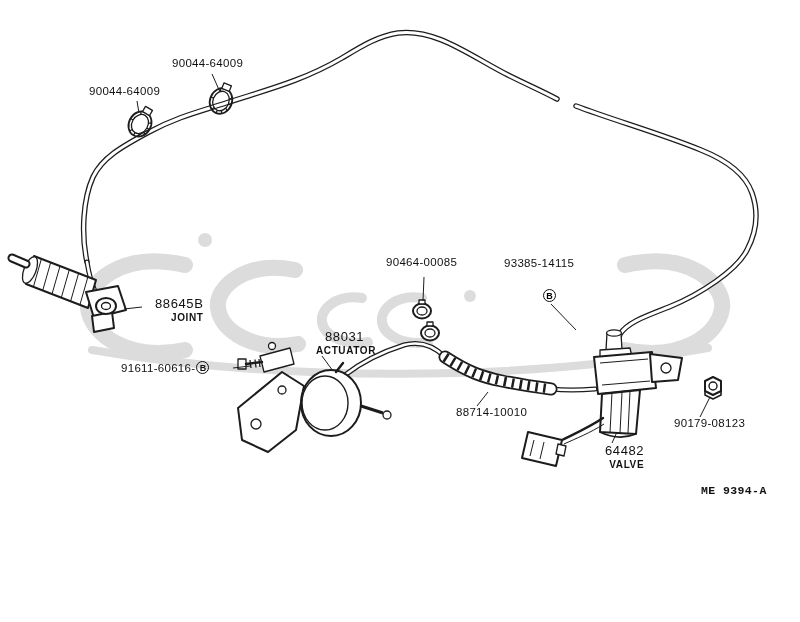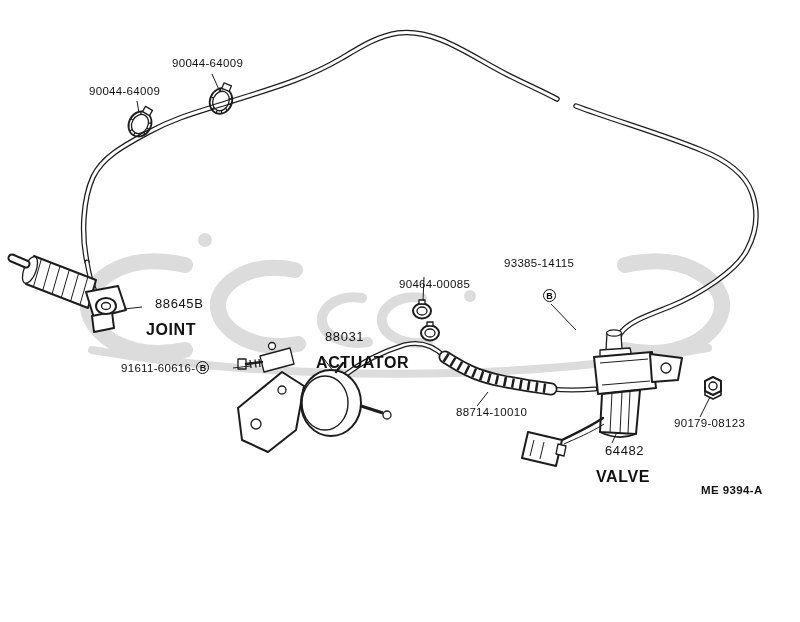--- a/index.html
+++ b/index.html
@@ -4,27 +4,27 @@
 <style>
   * { margin:0; padding:0; box-sizing:border-box; }
   html,body { background:#ffffff; }
   body { font-family:"Liberation Sans", sans-serif; }
   .stage { position:relative; width:792px; height:622px; background:#ffffff; overflow:hidden; }
   .art { position:absolute; left:0; top:0; }
 
   
   .lbl { position:absolute; color:#111111; font-size:11.5px; letter-spacing:.3px; white-space:nowrap; }
   .lbl .num-bold { font-weight:normal; font-size:13px; letter-spacing:.6px; display:block;margin-left:12px; }
-  .lbl .sub-bold { font-weight:bold; font-size:16px; letter-spacing:.6px; display:block; margin-left:3px; margin-top:10px; }
+  .lbl .sub-bold { font-weight:bold; font-size:10px; letter-spacing:.6px; display:block; margin-left:3px; margin-top:1px;text-align:right; }
   .row { display:flex; align-items:center; gap:1px; }
   .flag { display:inline-flex; align-items:center; justify-content:center;
           width:13px; height:13px; border:1.3px solid #111; border-radius:50%;
           font-size:9px; font-weight:bold; letter-spacing:0; }
   .flag-abs { position:absolute; }
-  .code { font-weight:bold; font-size:11.5px; letter-spacing:.4px; }
+  .code { font-weight:bold; font-size:11.5px; letter-spacing:.4px;font-family:Liberation Mono, monospace; }
 
   
   .tube-o { fill:none; stroke:#1c1c1c; stroke-width:5.5; stroke-linecap:round; }
   .tube-i { fill:none; stroke:#ffffff; stroke-width:3;   stroke-linecap:round; }
   .thin-o { fill:none; stroke:#1c1c1c; stroke-width:5;   stroke-linecap:round; }
   .thin-i { fill:none; stroke:#ffffff; stroke-width:2.6; stroke-linecap:round; }
   .cor-o  { fill:none; stroke:#1c1c1c; stroke-width:13;  stroke-linecap:round; }
   .cor-i  { fill:none; stroke:#ffffff; stroke-width:9.5; stroke-linecap:round; }
   .cor-r  { fill:none; stroke:#1c1c1c; stroke-width:9.5; stroke-dasharray:2.5 5.5; }
   .part   { fill:#ffffff; stroke:#1c1c1c; stroke-width:2; stroke-linejoin:round; }
@@ -189,21 +189,21 @@
   <div class="lbl row" style="left:121px; top:361px;">
     <span>91611-60616-</span>
     <span class="flag">B</span>
   </div>
 
   <div class="lbl" style="left:313px; top:329px;">
     <span class="num-bold">88031</span>
     <span class="sub-bold">ACTUATOR</span>
   </div>
 
-  <div class="lbl" style="left:386px; top:278px;margin-left:13px;">90464-00085</div>
+  <div class="lbl" style="left:386px; top:256px;">90464-00085</div>
 
   <div class="lbl" style="left:504px; top:257px;">93385-14115</div>
   <span class="flag flag-abs" style="left:543px; top:289px;">B</span>
 
   <div class="lbl" style="left:424px; top:406px;padding-left:32px;">88714-10010</div>
 
   <div class="lbl" style="left:593px; top:443px;">
     <span class="num-bold">64482</span>
     <span class="sub-bold">VALVE</span>
   </div>

